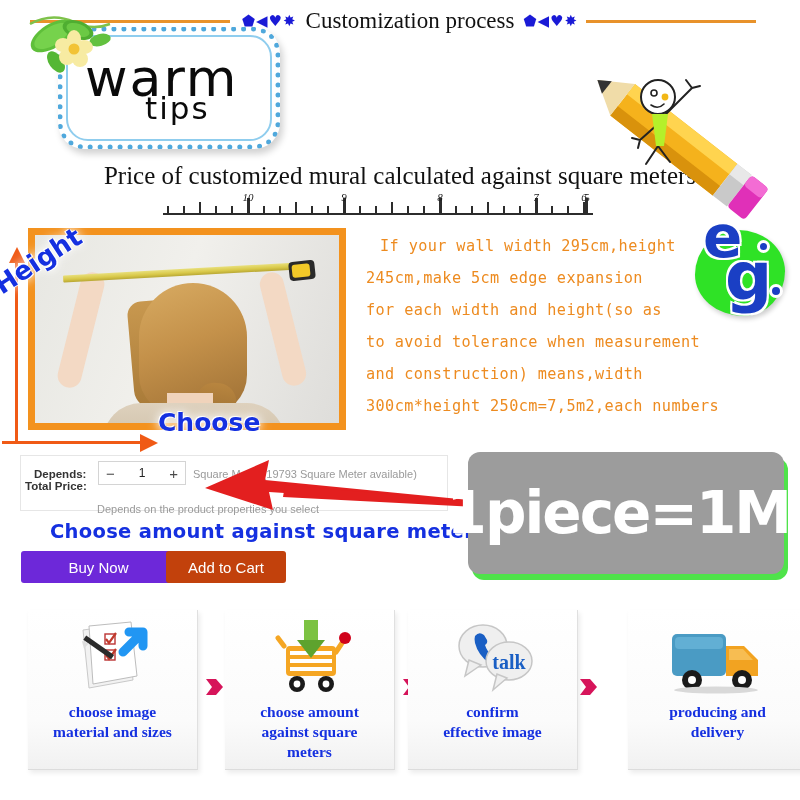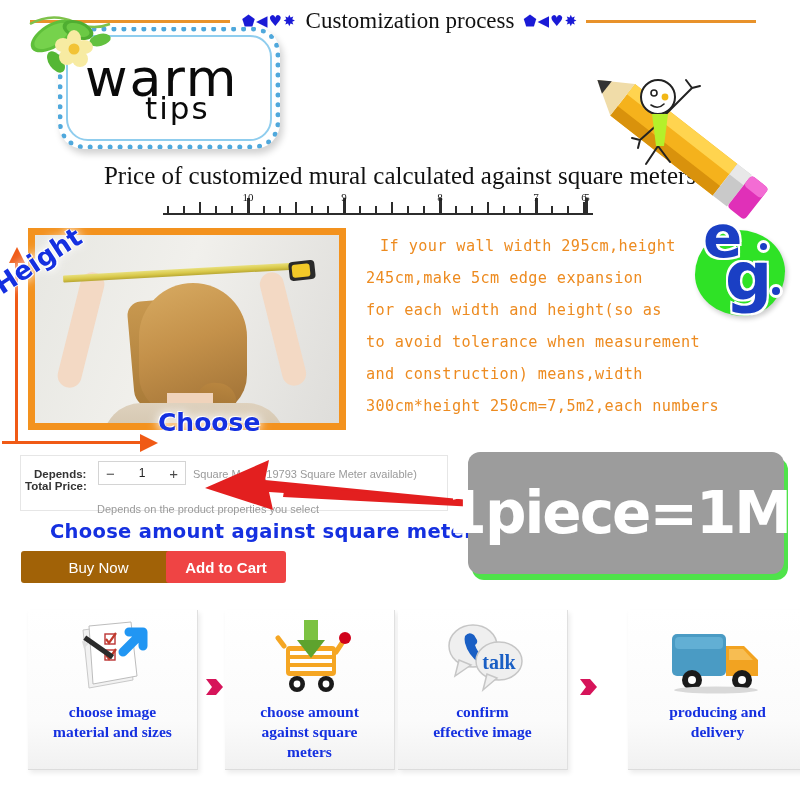--- a/index.html
+++ b/index.html
@@ -56,21 +56,21 @@
 
   
   .subtitle {
     position: absolute; left: 0; top: 162px; width: 800px;
     text-align: center;
     font-family: "Liberation Serif", serif;
     font-size: 25px; color: #111;
   }
 
   
-  .ruler { position: absolute; left: 163px; top: 192px; width: 430px; height: 26px; }
+  .ruler { position: absolute; left: 163px; top: 192px; width: 430px; height: 26px; font-style: italic; }
   .ruler-base { position: absolute; left: 0; bottom: 3px; width: 430px; height: 2px; background: #2c2c2c; }
   .tick { position: absolute; bottom: 5px; width: 2px; background: #2c2c2c; }
   .tick.maj { height: 15px; width: 3px; }
   .tick.mid { height: 11px; }
   .tick.min { height: 7px; }
   .ruler-num {
     position: absolute; top: -1px; font-size: 11px; color: #1b1b1b;
     font-family: "Liberation Serif", serif; transform: translateX(-50%);
   }
 
@@ -212,22 +212,22 @@
     position: absolute; left: 50px; top: 520px; font-size: 19.5px;
     color: #1530e0; font-weight: bold;
     font-family: "DejaVu Sans", sans-serif; letter-spacing: 0.3px;
   }
   .btn {
     position: absolute; top: 551px; height: 32px; border-radius: 3px;
     color: #fff; font-size: 15px; display: flex; align-items: center;
     justify-content: center; cursor: pointer; border: none;
     font-family: "Liberation Sans", sans-serif;
   }
-  .btn-buy  { left: 21px;  width: 155px; background: #a16207; }
-  .btn-cart { left: 166px; width: 120px; background: #ef4444; font-weight: bold; }
+  .btn-buy  { left: 21px;  width: 155px; background: #6d28d9; }
+  .btn-cart { left: 166px; width: 120px; background: #c2410c; }
 
   
   .red-arrow { position: absolute; left: 195px; top: 452px; width: 420px; height: 80px; }
 
   
   .badge-green {
     position: absolute; left: 472px; top: 458px; width: 316px; height: 122px;
     background: #4FE34A; border-radius: 12px;
   }
   .badge {
@@ -248,21 +248,21 @@
   }
   .step {
     position: absolute; top: 10px; width: 170px; height: 160px;
     background: linear-gradient(180deg,#ffffff 0%, #fbfbfb 70%, #f1f1f1 100%);
     border-right: 1px solid #e0e0e0; border-bottom: 1px solid #dcdcdc;
     box-shadow: 2px 3px 5px rgba(0,0,0,0.08);
     display: flex; flex-direction: column; align-items: center;
   }
   .step-1 { left: 28px; }
   .step-2 { left: 225px; }
-  .step-3 { left: 398px; }
+  .step-3 { left: 408px; }
   .step-4 { left: 628px; width: 180px; }
   .step-icon { height: 84px; display: flex; align-items: center; justify-content: center; margin-top: 6px; }
   .step-lbl {
     color: #1530e0; font-family: "Liberation Serif", serif; font-weight: bold;
     font-size: 15.5px; text-align: center; line-height: 1.28; margin-top: 2px;
   }
   .step-arrow {
     position: absolute; top: 76px; width: 0; height: 0;
   }
   .sa-1 { left: 204px; }

